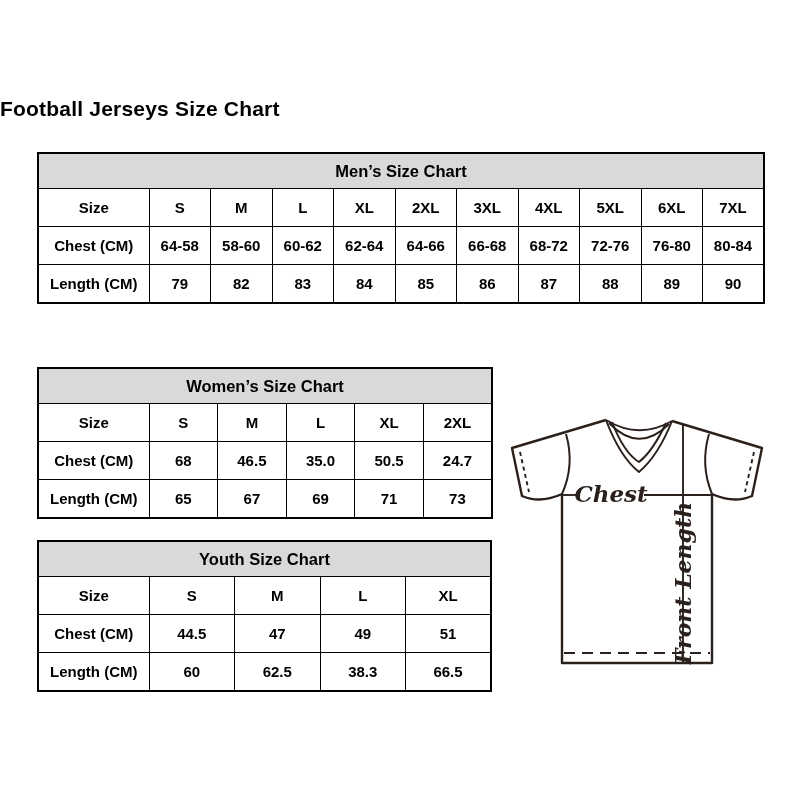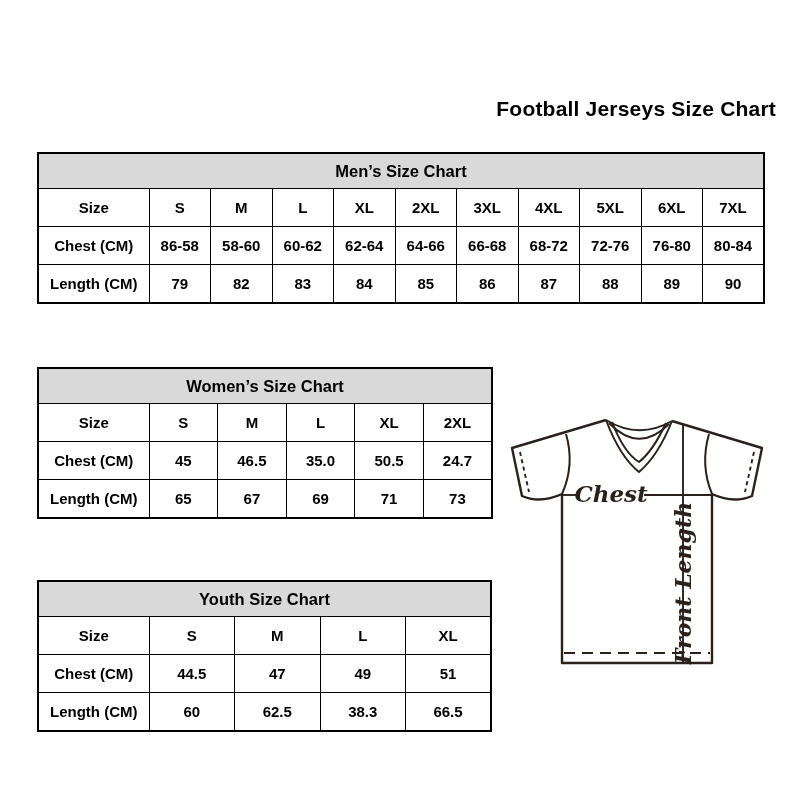--- a/index.html
+++ b/index.html
@@ -15,21 +15,21 @@
     font-family: "Liberation Sans", sans-serif;
     color: #000000;
     overflow: hidden;
   }
   .title {
     position: absolute;
     top: 97px;
     left: 0;
     width: 776px;
     margin: 0;
-    text-align: right;
+    text-align: left;
     font-size: 21px;
     font-weight: bold;
     letter-spacing: 0.2px;
   }
   table.size-table {
     position: absolute;
     border-collapse: collapse;
     table-layout: fixed;
     background: #ffffff;
   }
@@ -50,21 +50,21 @@
   }
   table.size-table td {
     height: 37px;
     font-size: 15px;
   }
   table.size-table {
     border: 2px solid #000000;
   }
   #men-table   { left: 37px; top: 152px; width: 728px; }
   #women-table { left: 37px; top: 367px; width: 456px; }
-  #youth-table { left: 37px; top: 580px; width: 455px; }
+  #youth-table { left: 37px; top: 540px; width: 455px; }
   #men-table   col.label-col { width: 111px; }
   #women-table col.label-col { width: 111px; }
   #youth-table col.label-col { width: 111px; }
   .jersey {
     position: absolute;
     left: 500px;
     top: 405px;
     width: 275px;
     height: 265px;
   }
@@ -110,21 +110,21 @@
           <td>XL</td>
           <td>2XL</td>
           <td>3XL</td>
           <td>4XL</td>
           <td>5XL</td>
           <td>6XL</td>
           <td>7XL</td>
         </tr>
         <tr>
           <td>Chest (CM)</td>
-          <td>86-58</td>
+          <td>64-58</td>
           <td>58-60</td>
           <td>60-62</td>
           <td>62-64</td>
           <td>64-66</td>
           <td>66-68</td>
           <td>68-72</td>
           <td>72-76</td>
           <td>76-80</td>
           <td>80-84</td>
         </tr>
@@ -158,21 +158,21 @@
         <tr>
           <td>Size</td>
           <td>S</td>
           <td>M</td>
           <td>L</td>
           <td>XL</td>
           <td>2XL</td>
         </tr>
         <tr>
           <td>Chest (CM)</td>
-          <td>45</td>
+          <td>68</td>
           <td>46.5</td>
           <td>35.0</td>
           <td>50.5</td>
           <td>24.7</td>
         </tr>
         <tr>
           <td>Length (CM)</td>
           <td>65</td>
           <td>67</td>
           <td>69</td>

